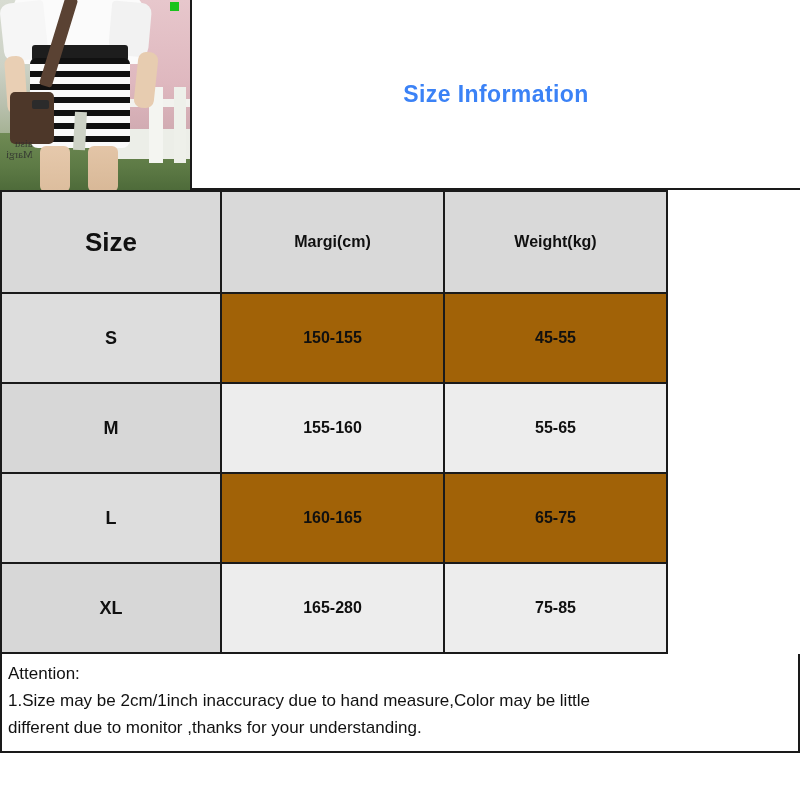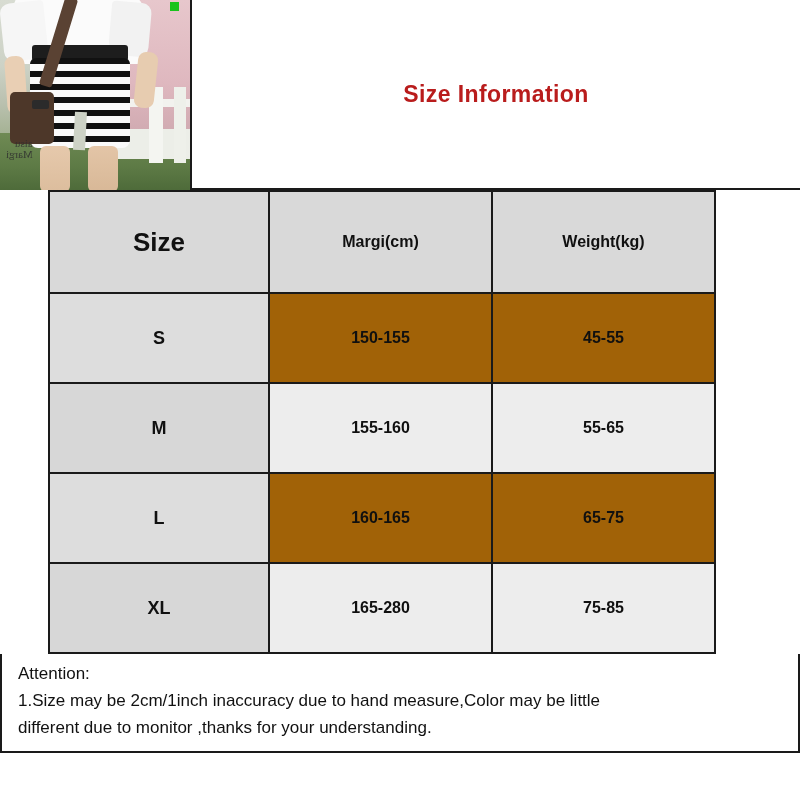--- a/index.html
+++ b/index.html
@@ -186,29 +186,28 @@
     align-items: center;
     justify-content: center;
     background: #ffffff;
     border-left: 2px solid #1a1a1a;
     box-sizing: border-box;
   }
   .title-text {
     font-size: 23px;
     font-weight: bold;
     letter-spacing: .4px;
-    color: #b91c1c;
+    color: #3b82f6;
   }
 
   
   table.size-table {
     border-collapse: collapse;
     width: 668px;
     table-layout: fixed;
-    margin-left: 48px;
   }
   table.size-table th,
   table.size-table td {
     border: 2px solid #1a1a1a;
     text-align: center;
     vertical-align: middle;
     font-weight: bold;
     color: #101010;
   }
   table.size-table th {
@@ -240,21 +239,21 @@
   }
 
   
   .attention {
     width: 800px;
     box-sizing: border-box;
     border-top: 0;
     border-left: 2px solid #1a1a1a;
     border-right: 2px solid #1a1a1a;
     border-bottom: 2px solid #1a1a1a;
-    padding: 6px 10px 10px 16px;
+    padding: 6px 10px 10px 6px;
     background: #ffffff;
   }
   .attention p {
     margin: 0;
     font-size: 17px;
     line-height: 27px;
     color: #111111;
   }
   .attention p.heading {
     font-size: 17px;

